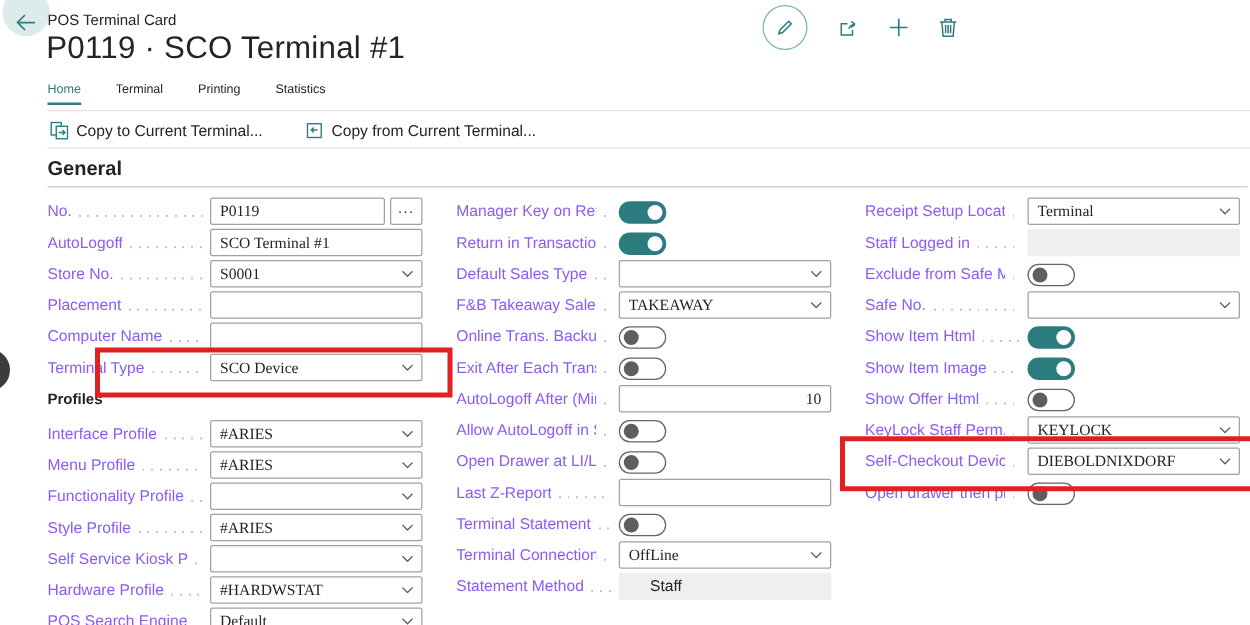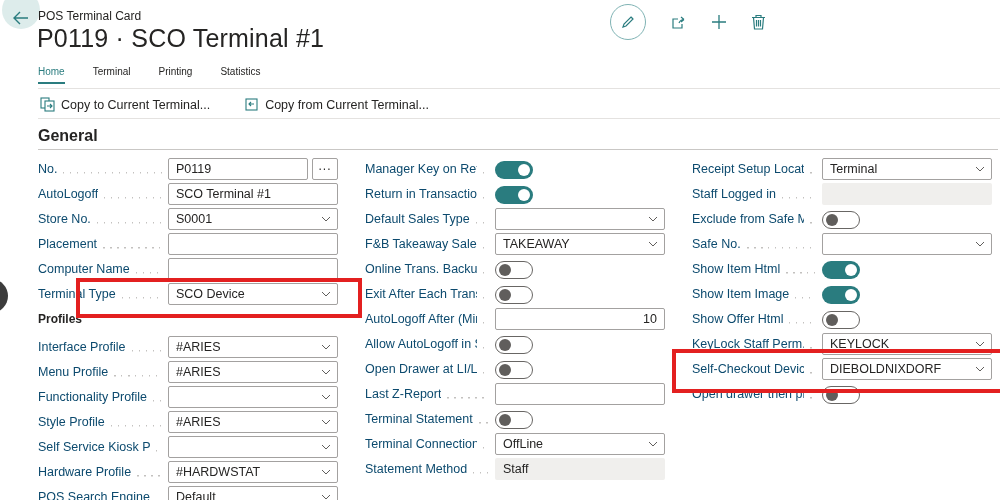--- a/index.html
+++ b/index.html
@@ -31,37 +31,37 @@
   .tool-btn{display:flex;align-items:center;gap:6px;cursor:pointer;color:#252423}
 
   
   .section-title{position:absolute;left:38px;top:127px;font-size:16px;font-weight:700}
   .section-line{position:absolute;left:38px;right:2px;top:149px;height:1px;background:#c9c7c5}
 
   
   .col{position:absolute;top:158px;width:300px}
   .col1{left:38px}.col2{left:365px}.col3{left:692px}
   .row{display:flex;align-items:center;height:22px;margin-bottom:3px}
-  .lbl{color:#0c4a6e;white-space:nowrap;overflow:hidden;flex-shrink:1}
+  .lbl{color:#8b5cf6;white-space:nowrap;overflow:hidden;flex-shrink:1}
   .dots{flex:1;min-width:6px;margin:6px 6px 0 6px;height:8px;
     background-image:repeating-linear-gradient(to right,#c3c1bf 0 1.5px,transparent 1.5px 7px);
     background-size:100% 1.5px;background-repeat:no-repeat;background-position:0 55%}
   .ctl{width:170px;flex-shrink:0;display:flex;gap:4px}
   .tbox{height:22px;box-sizing:border-box;border:1px solid #a3a1a0;border-radius:2px;background:#fff;
-    font-family:Liberation Sans, sans-serif;font-size:12.5px;color:#252423;padding:0 7px;width:170px}
+    font-family:Liberation Serif, serif;font-size:12.5px;color:#252423;padding:0 7px;width:170px}
   input.tbox{outline:none}
   input.tbox.num{text-align:right}
   .combo{display:flex;align-items:center;padding:0 6px 0 7px;cursor:pointer}
   .combo .val{flex:1;white-space:nowrap;overflow:hidden;font-weight:400}
   .chev{display:flex;align-items:center;color:#605e5c}
   .assist{width:26px;height:22px;box-sizing:border-box;border:1px solid #a3a1a0;border-radius:2px;background:#fff;
     display:flex;align-items:center;justify-content:center;font-size:12px;cursor:pointer;letter-spacing:1px;padding-bottom:6px}
   .short{width:140px}
   .dbox{height:22px;box-sizing:border-box;border:none;border-radius:2px;background:#f0efed;width:170px;
-    display:flex;align-items:center;padding:0 8px}
+    display:flex;align-items:center;padding:0 25px}
 
   .subhead{font-size:12px;font-weight:700;color:#252423;height:22px;display:flex;align-items:center;margin-bottom:6px}
 
   
   .toggle{width:38px;height:18px;border-radius:10px;position:relative;margin-top:1px;cursor:pointer;box-sizing:border-box}
   .toggle.on{background:#2a7c7f}
   .toggle.on .knob{position:absolute;right:3px;top:3px;width:12px;height:12px;border-radius:50%;background:#fff}
   .toggle.off{background:#fff;border:1px solid #686664}
   .toggle.off .knob{position:absolute;left:3px;top:2px;width:12px;height:12px;border-radius:50%;background:#605e5c}
 

